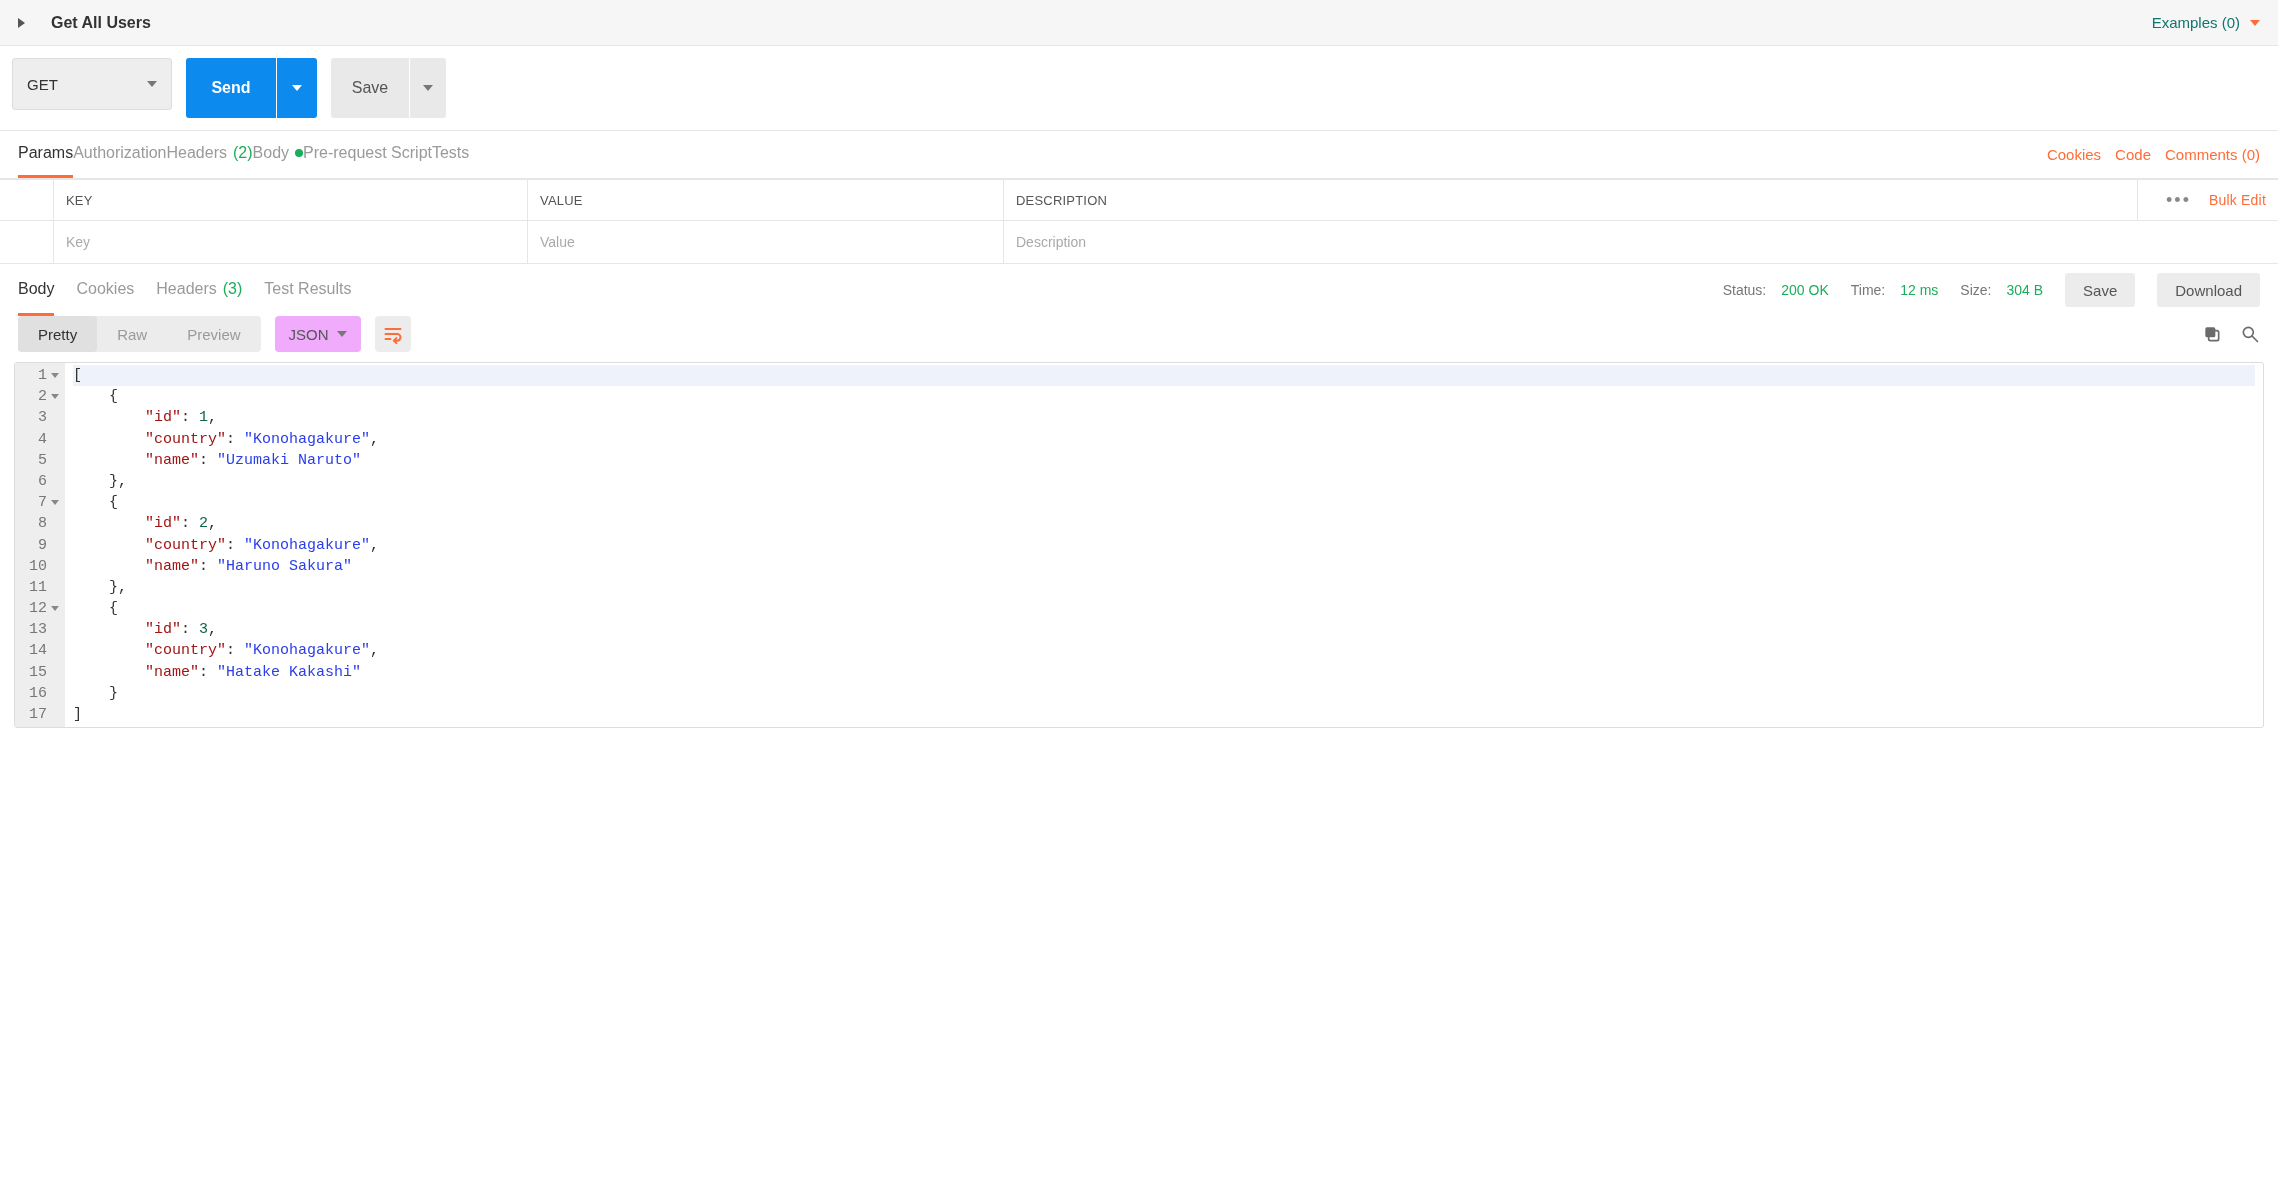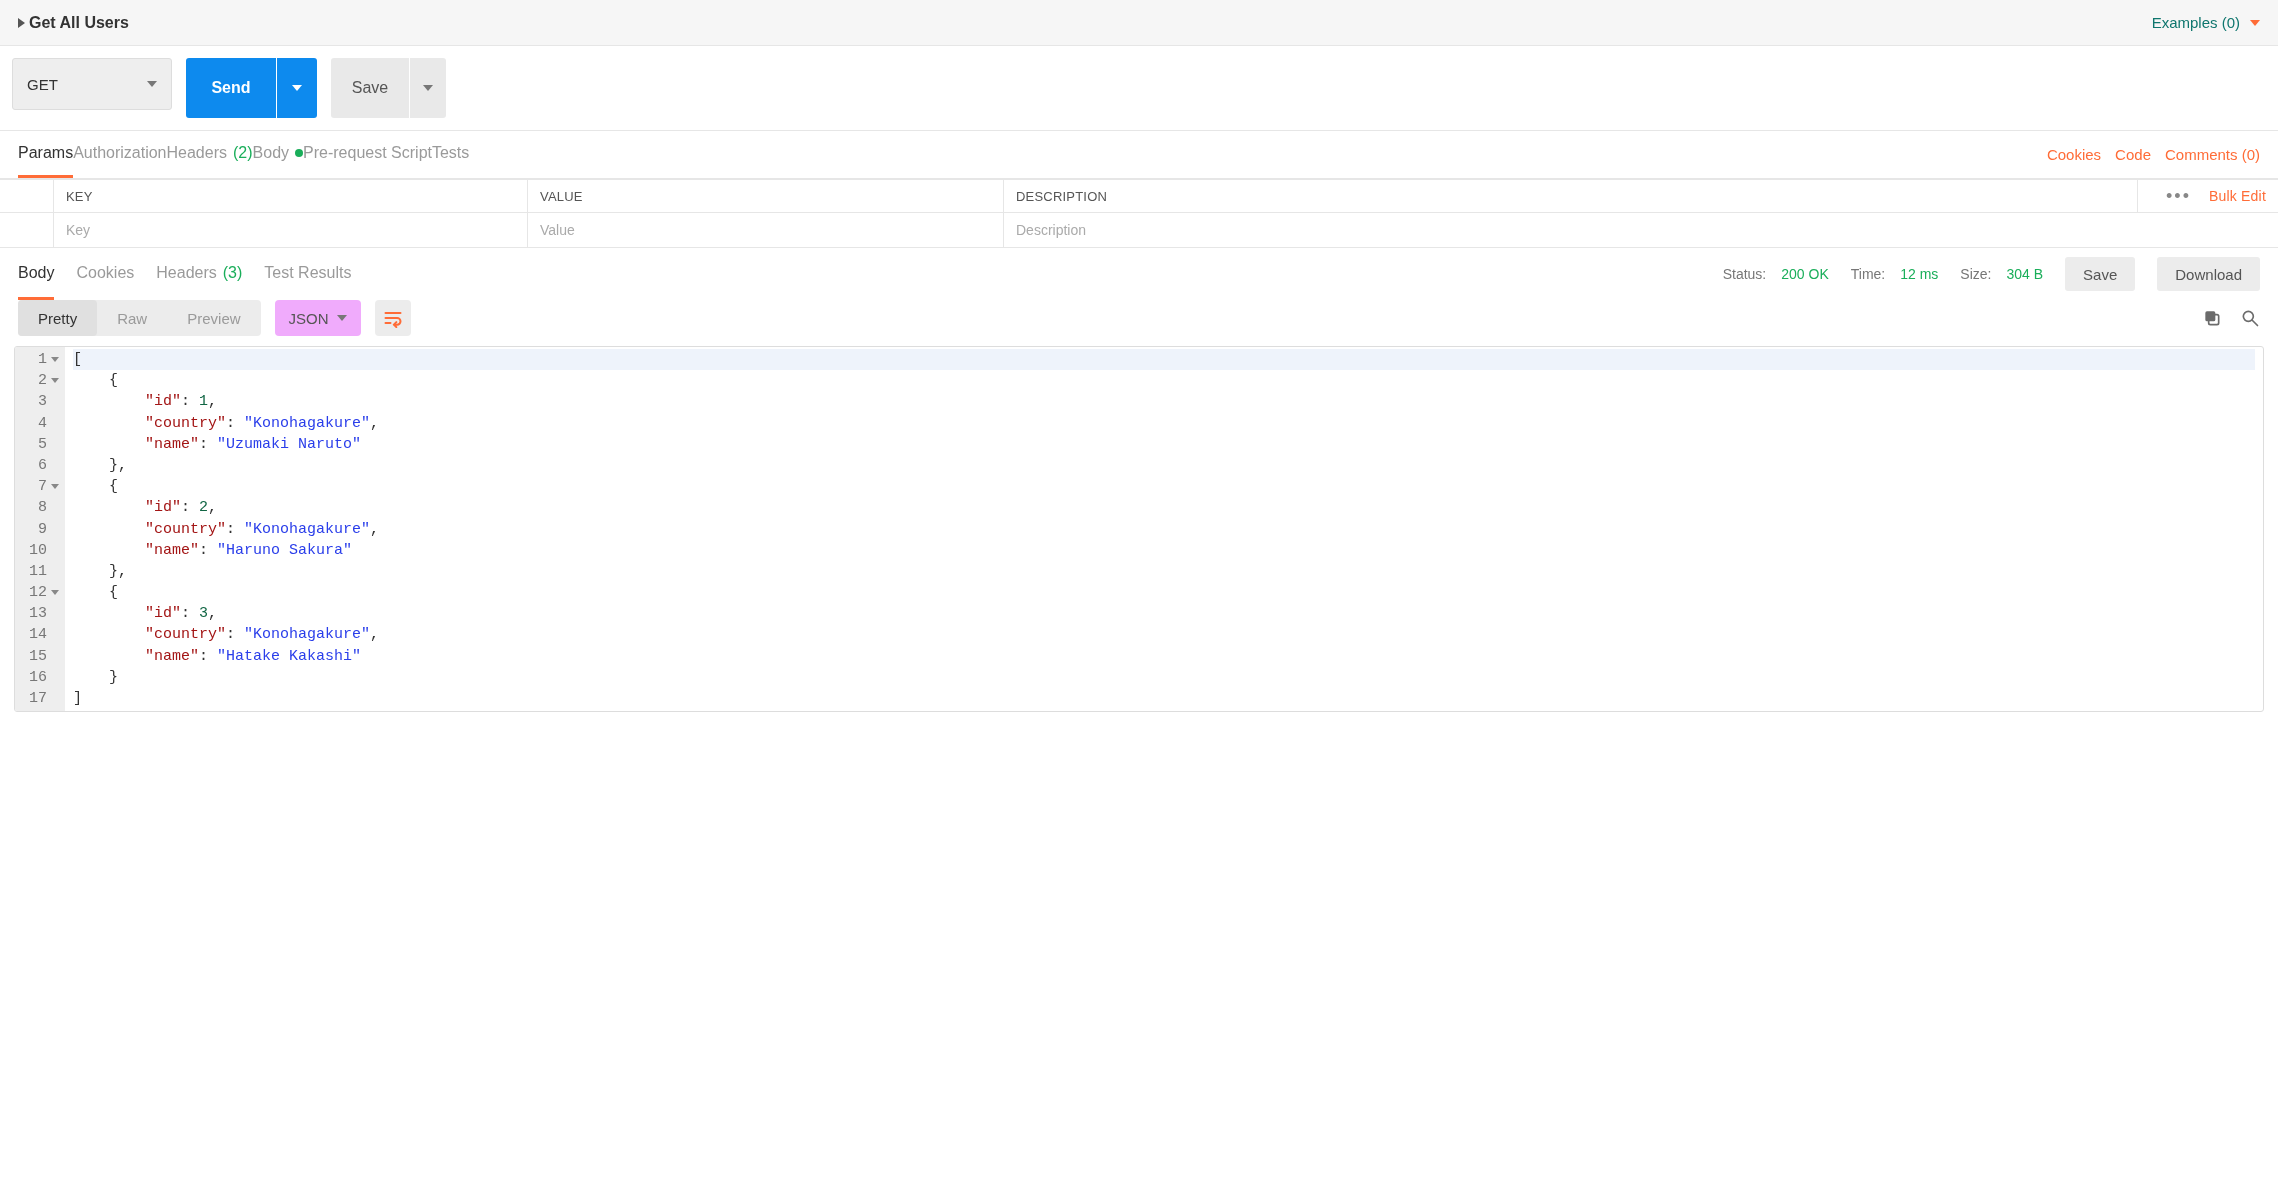--- a/index.html
+++ b/index.html
@@ -1,20 +1,20 @@
 <!DOCTYPE html>
 <html><head>
 <meta charset="utf-8">
 <style>
   * { box-sizing: border-box; }
   html, body { margin:0; padding:0; font-family: -apple-system, "Helvetica Neue", Arial, sans-serif; font-size:15px; color:#333; background:#fff; }
 
   
   .titlebar { display:flex; align-items:center; justify-content:space-between; height:46px; padding:0 18px; background:#f6f6f6; border-bottom:1px solid #e6e6e6; }
-  .titlebar-left { display:flex; align-items:center; gap:4px; }
+  .titlebar-left { display:flex; align-items:center; gap:26px; }
   .titlebar .caret-right { width:0; height:0; border-top:5px solid transparent; border-bottom:5px solid transparent; border-left:7px solid #555; }
   .title-text { font-weight:600; color:#333; font-size:16px; }
   .titlebar-right { display:flex; align-items:center; gap:10px; color:#0f766e; font-size:15px; }
   .caret-down-o { width:0; height:0; border-left:5px solid transparent; border-right:5px solid transparent; border-top:6px solid #ff6c37; }
 
   
   .urlbar-wrap { padding:12px 12px; border-bottom:1px solid #e6e6e6; background:#fff; }
   .urlbar { display:flex; gap:14px; }
   .method-box, .url-input-box { background:#eeeeee; border:1px solid #ddd; border-radius:3px; }
   .method-box { display:flex; align-items:center; justify-content:space-between; width:160px; height:52px; padding:0 14px; color:#333; font-size:15px; }
@@ -33,21 +33,21 @@
   .req-tabs-row { display:flex; align-items:center; justify-content:space-between; padding:0 18px; height:48px; border-bottom:1px solid #e6e6e6; }
   .req-tabs { display:flex; align-items:center; height:100%; }
   .req-tab { color:#9a9a9a; font-size:16px; height:100%; display:flex; align-items:center; gap:6px; border-bottom:3px solid transparent; cursor:pointer; }
   .req-tab.active { color:#333; border-bottom-color:#ff6c37; font-weight:500; }
   .count-green { color:#1aae5a; }
   .dot-green { width:8px; height:8px; border-radius:50%; background:#1aae5a; display:inline-block; }
   .req-right-links { display:flex; gap:14px; color:#ff6c37; font-size:15px; }
 
   
   .ptable { border-bottom:1px solid #e6e6e6; font-size:14px; color:#777; }
-  .ptable .prow { display:flex; height:34px; }
+  .ptable .prow { display:flex; height:42px; }
   .pcell { border-right:1px solid #e6e6e6; display:flex; align-items:center; padding:0 12px; }
   .ptable .prow.header { background:#fff; color:#555; font-weight:500; font-size:13px; letter-spacing:0.2px; }
   .ptable .prow.header .pcell { border-top:1px solid #e6e6e6; border-bottom:1px solid #e6e6e6; }
   .ptable .prow.input .pcell { color:#aaa; }
   .col-chk { width:54px; border-left:none; }
   .col-key { width:474px; }
   .col-val { width:476px; }
   .col-desc { flex:1; }
   .col-actions { width:140px; justify-content:flex-end; gap:18px; border-right:none; }
   .dots { color:#888; letter-spacing:2px; font-size:18px; }

